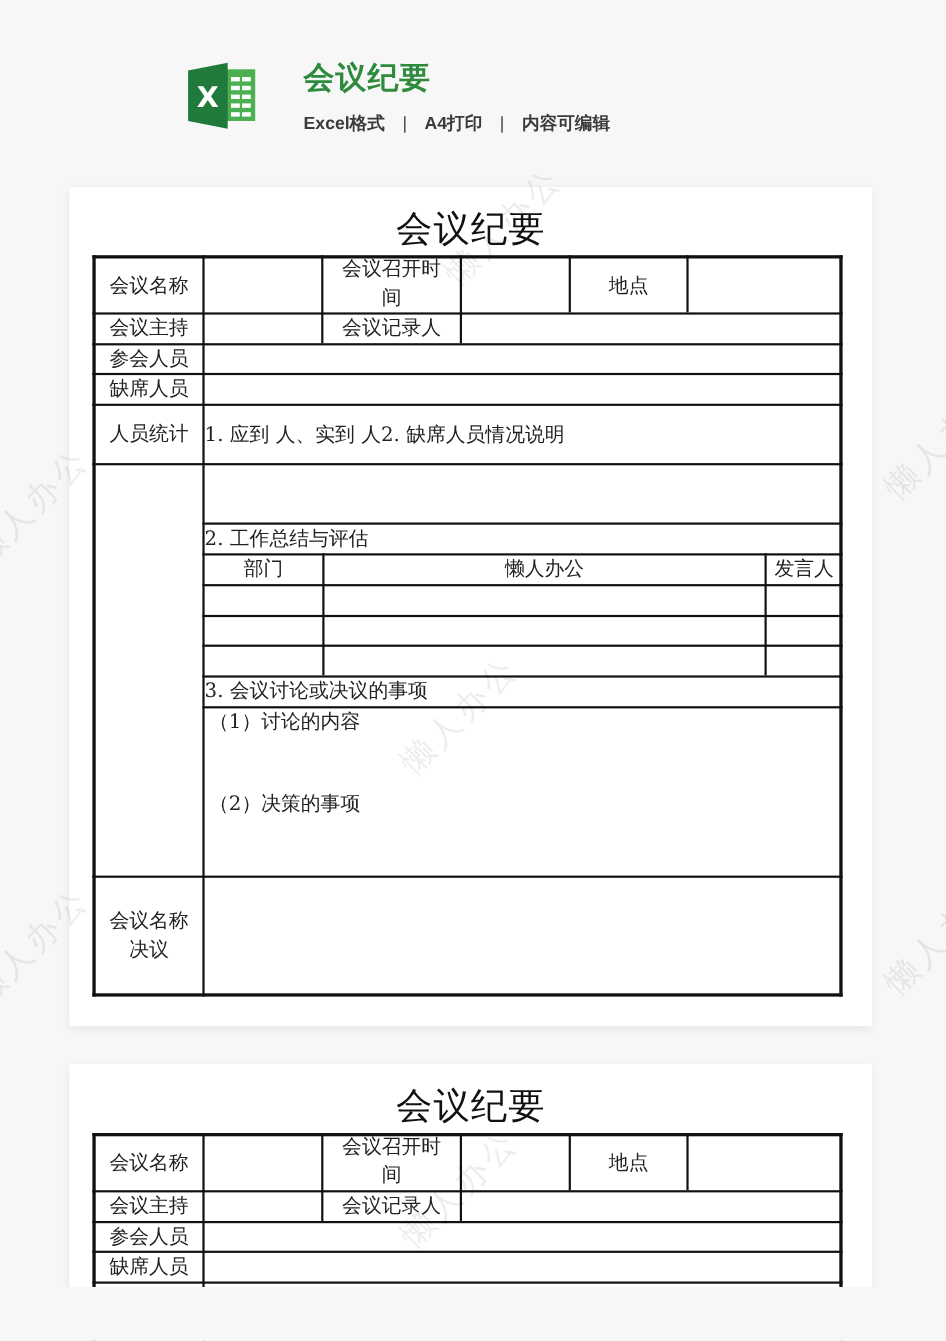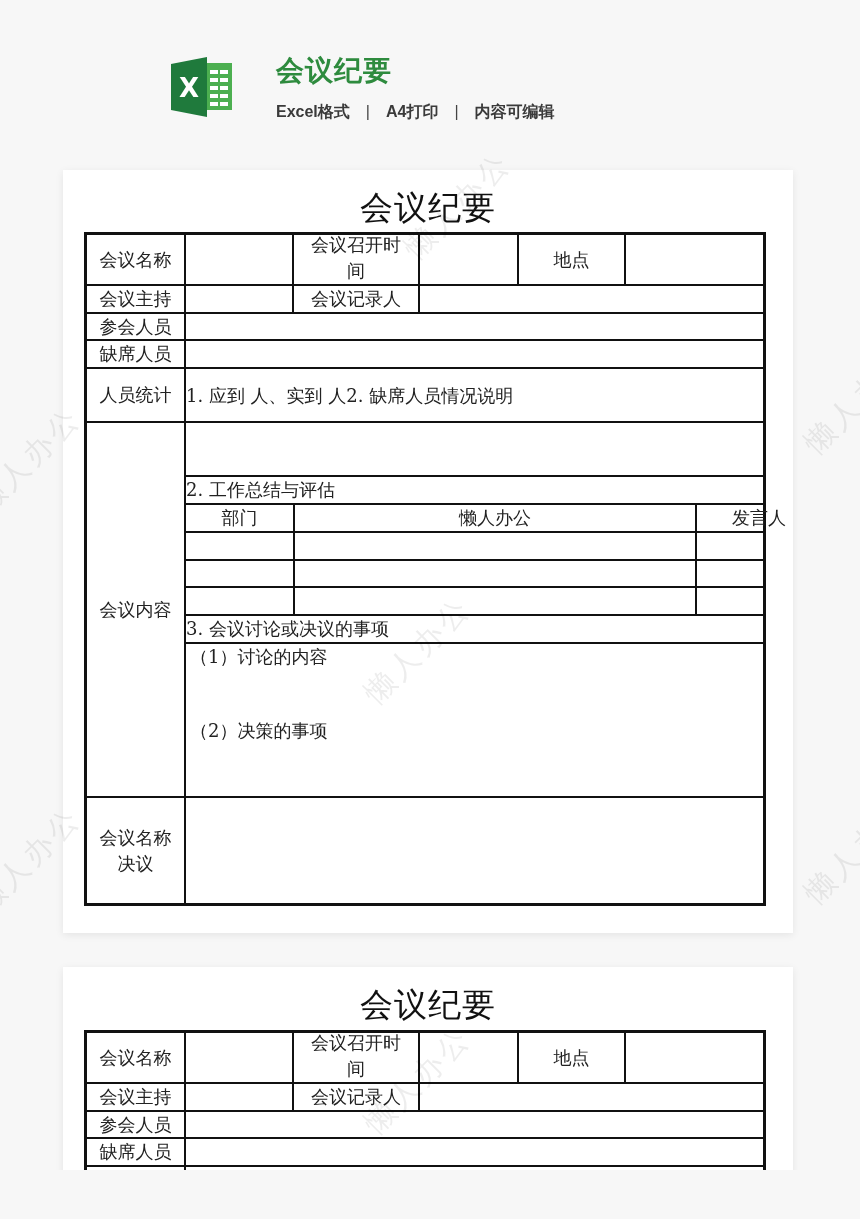--- a/index.html
+++ b/index.html
@@ -138,26 +138,25 @@
     <div class="cell l" style="left:102px; top:109px; width:577px; height:26px;"></div>
 
     <div class="cell c" style="left:3px; top:137px; width:97px; height:52px;">人员统计</div>
     <div class="cell l" style="left:102px; top:137px; width:577px; height:52px;">
       <span class="stack">
           <span>1. 应到   人、实到   人</span>
           <span>2. 缺席人员情况说明</span>
         </span>
     </div>
 
-    <div class="cell c" style="left:3px; top:191px; width:97px; height:373px;">会议内容</div>
     <div class="cell l" style="left:102px; top:245px; width:577px; height:26px;">2. 工作总结与评估</div>
 
     <div class="cell c" style="left:102px; top:273px; width:107px; height:26px;text-align:right;">部门</div>
     <div class="cell c" style="left:211px; top:273px; width:400px; height:26px;">懒人办公</div>
-    <div class="cell c" style="left:613px; top:273px; width:68px; height:26px;padding-left:28px;">发言人</div>
+    <div class="cell c" style="left:613px; top:273px; width:68px; height:26px;">发言人</div>
 
     <div class="cell" style="left:102px; top:301px; width:107px; height:26px;"></div>
     <div class="cell" style="left:211px; top:301px; width:400px; height:26px;"></div>
     <div class="cell" style="left:613px; top:301px; width:66px; height:26px;"></div>
     <div class="cell" style="left:102px; top:329px; width:107px; height:25px;"></div>
     <div class="cell" style="left:211px; top:329px; width:400px; height:25px;"></div>
     <div class="cell" style="left:613px; top:329px; width:66px; height:25px;"></div>
     <div class="cell" style="left:102px; top:356px; width:107px; height:26px;"></div>
     <div class="cell" style="left:211px; top:356px; width:400px; height:26px;"></div>
     <div class="cell" style="left:613px; top:356px; width:66px; height:26px;"></div>

